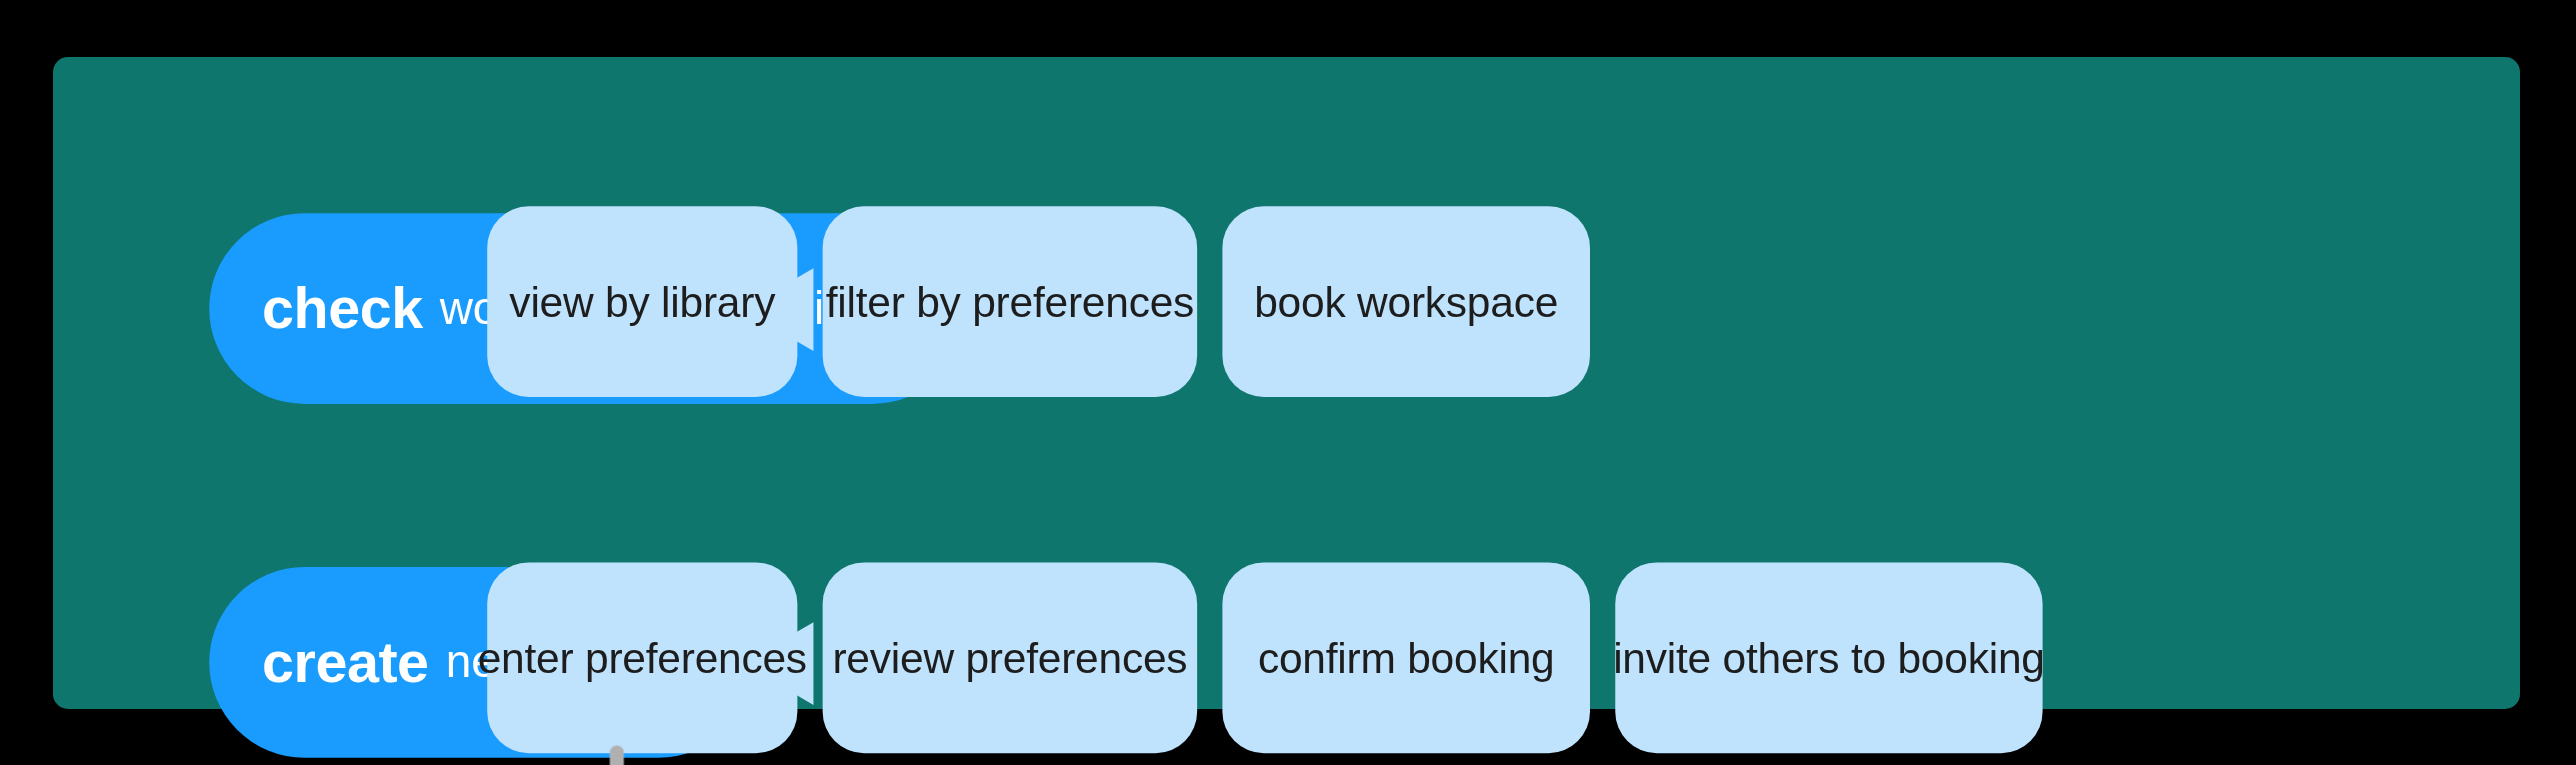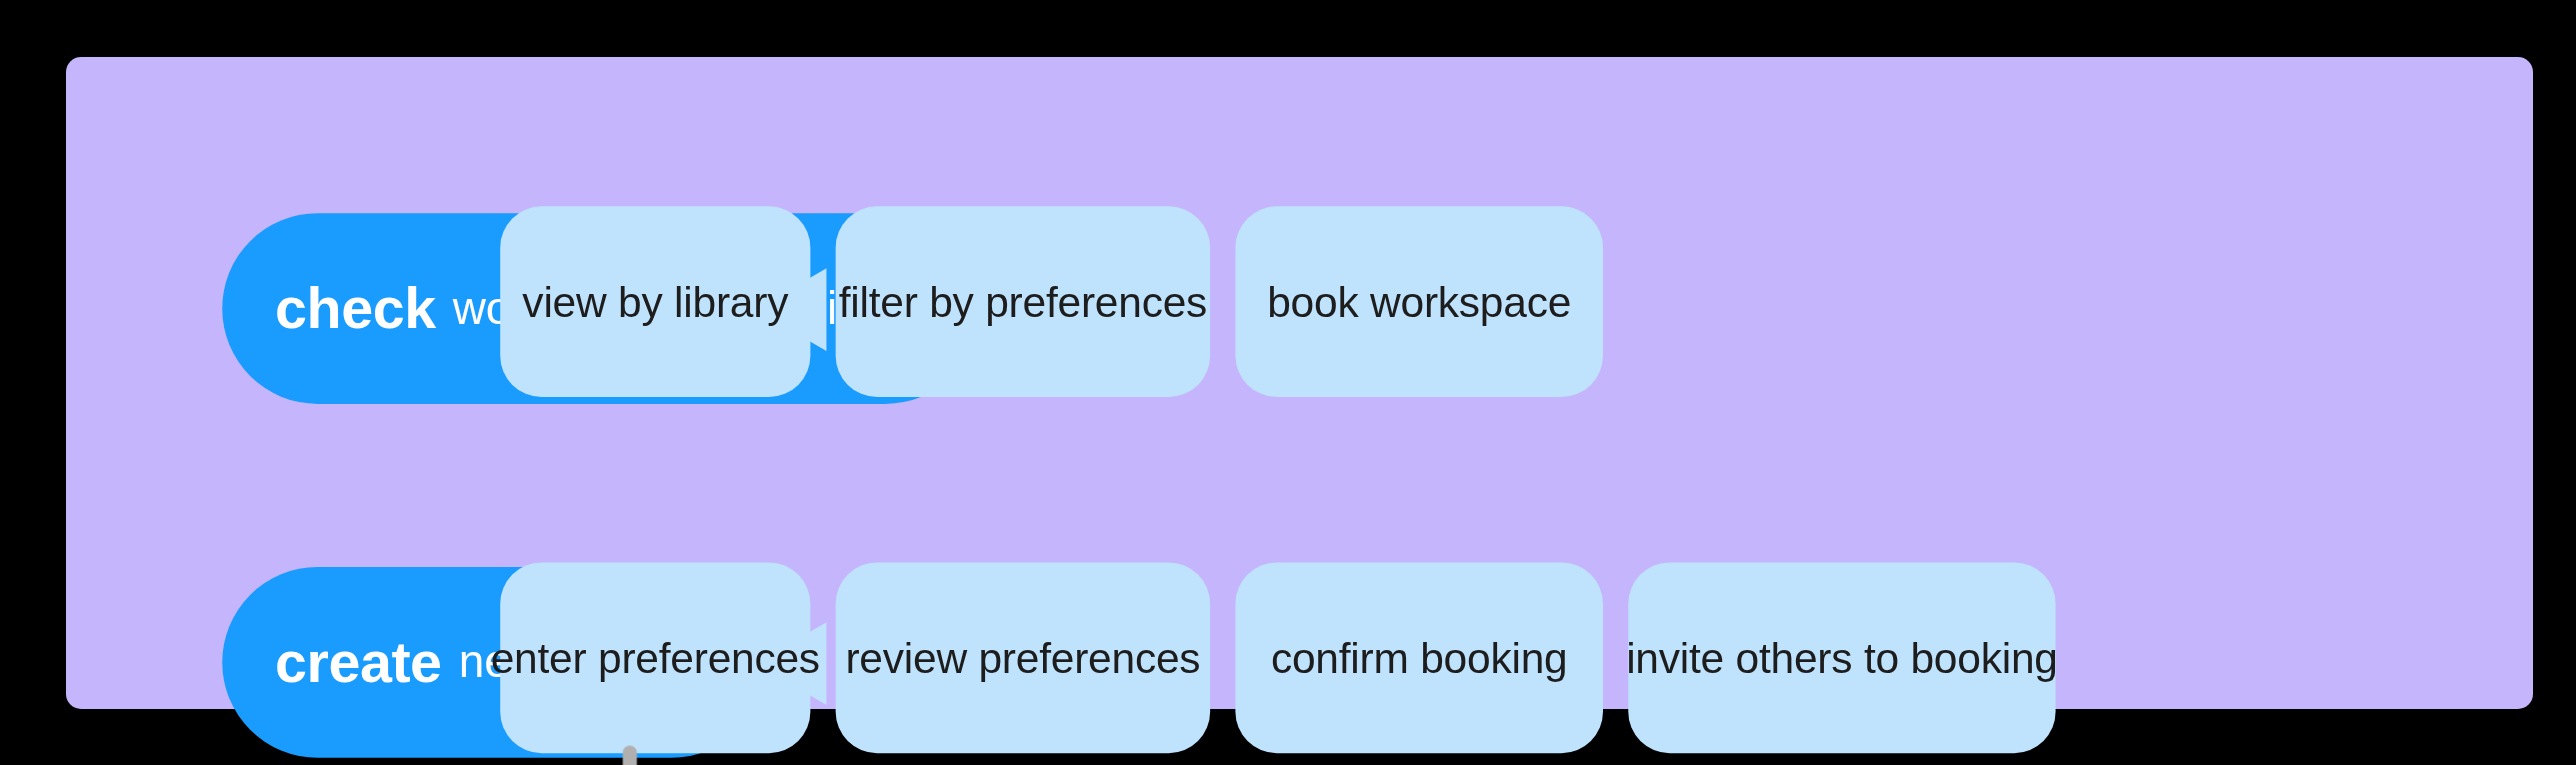--- a/index.html
+++ b/index.html
@@ -6,24 +6,23 @@
   html, body {
     width: 2576px; height: 766px;
     background: #000000;
     font-family: "Liberation Sans", sans-serif;
     overflow: hidden;
   }
   #card {
     position: absolute;
     left: 53px; top: 57px;
     width: 2467px; height: 652px;
-    background: #c4b5fd;
+    background: #0f766e;
     border-radius: 15px;
     box-shadow: 0 0 0 0.7px rgba(0,0,0,0.05);
-    margin-left: 13px;
   }
 
   
   .pill-primary {
     position: absolute;
     height: 83px;
     background: #1a9cff;
     border-radius: 42px;
     display: flex;
     align-items: center;

